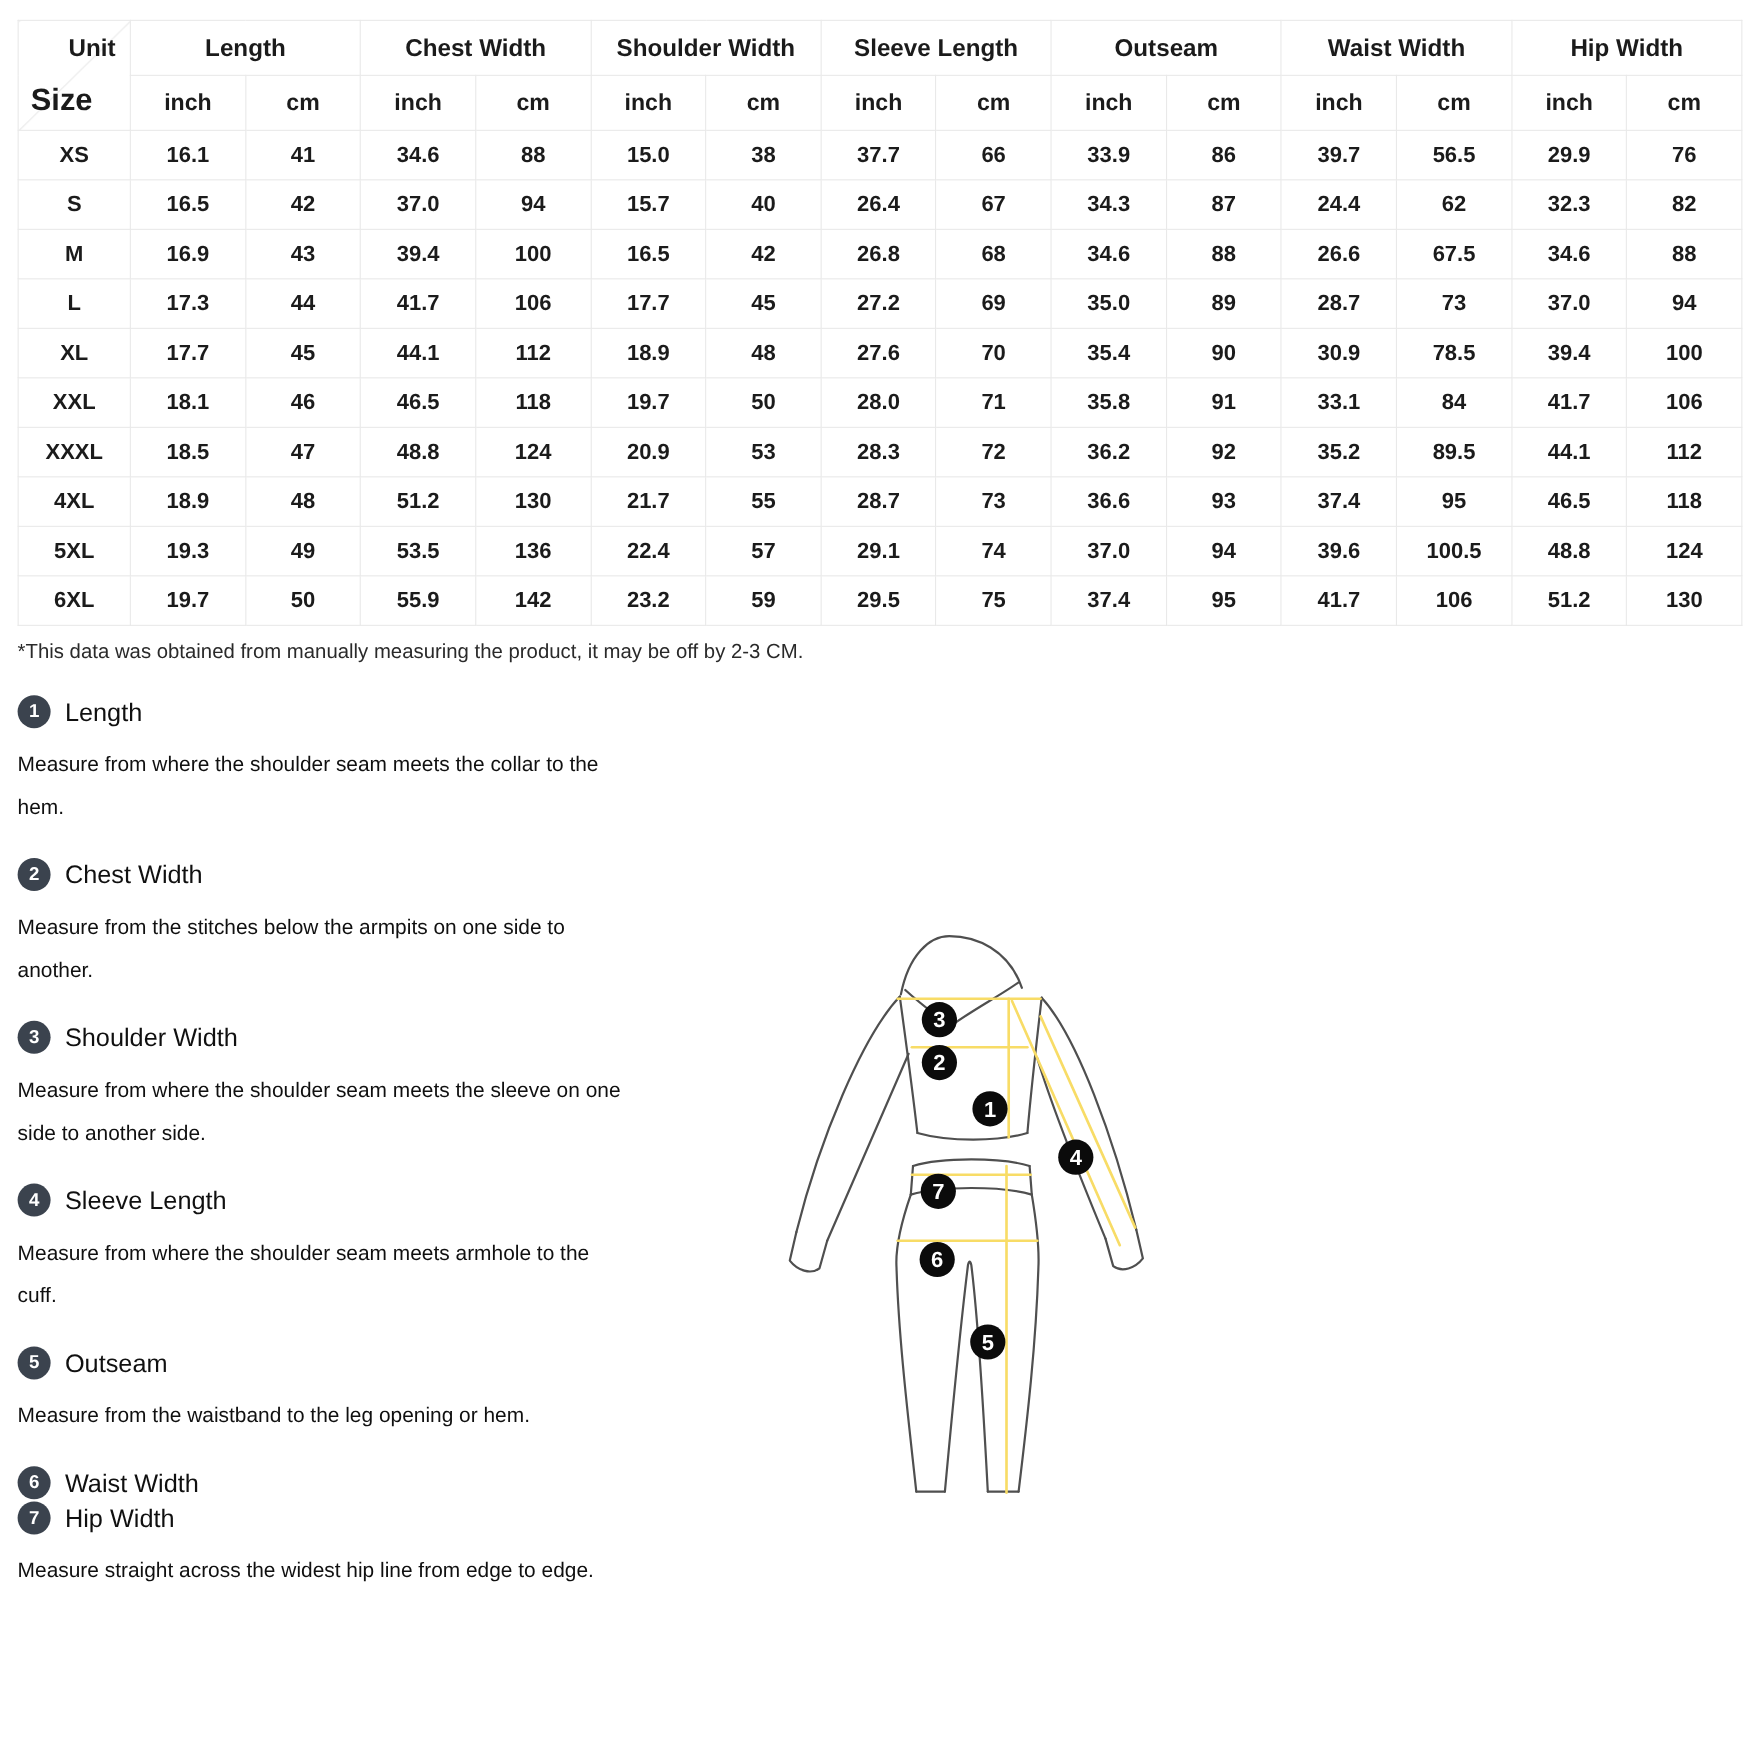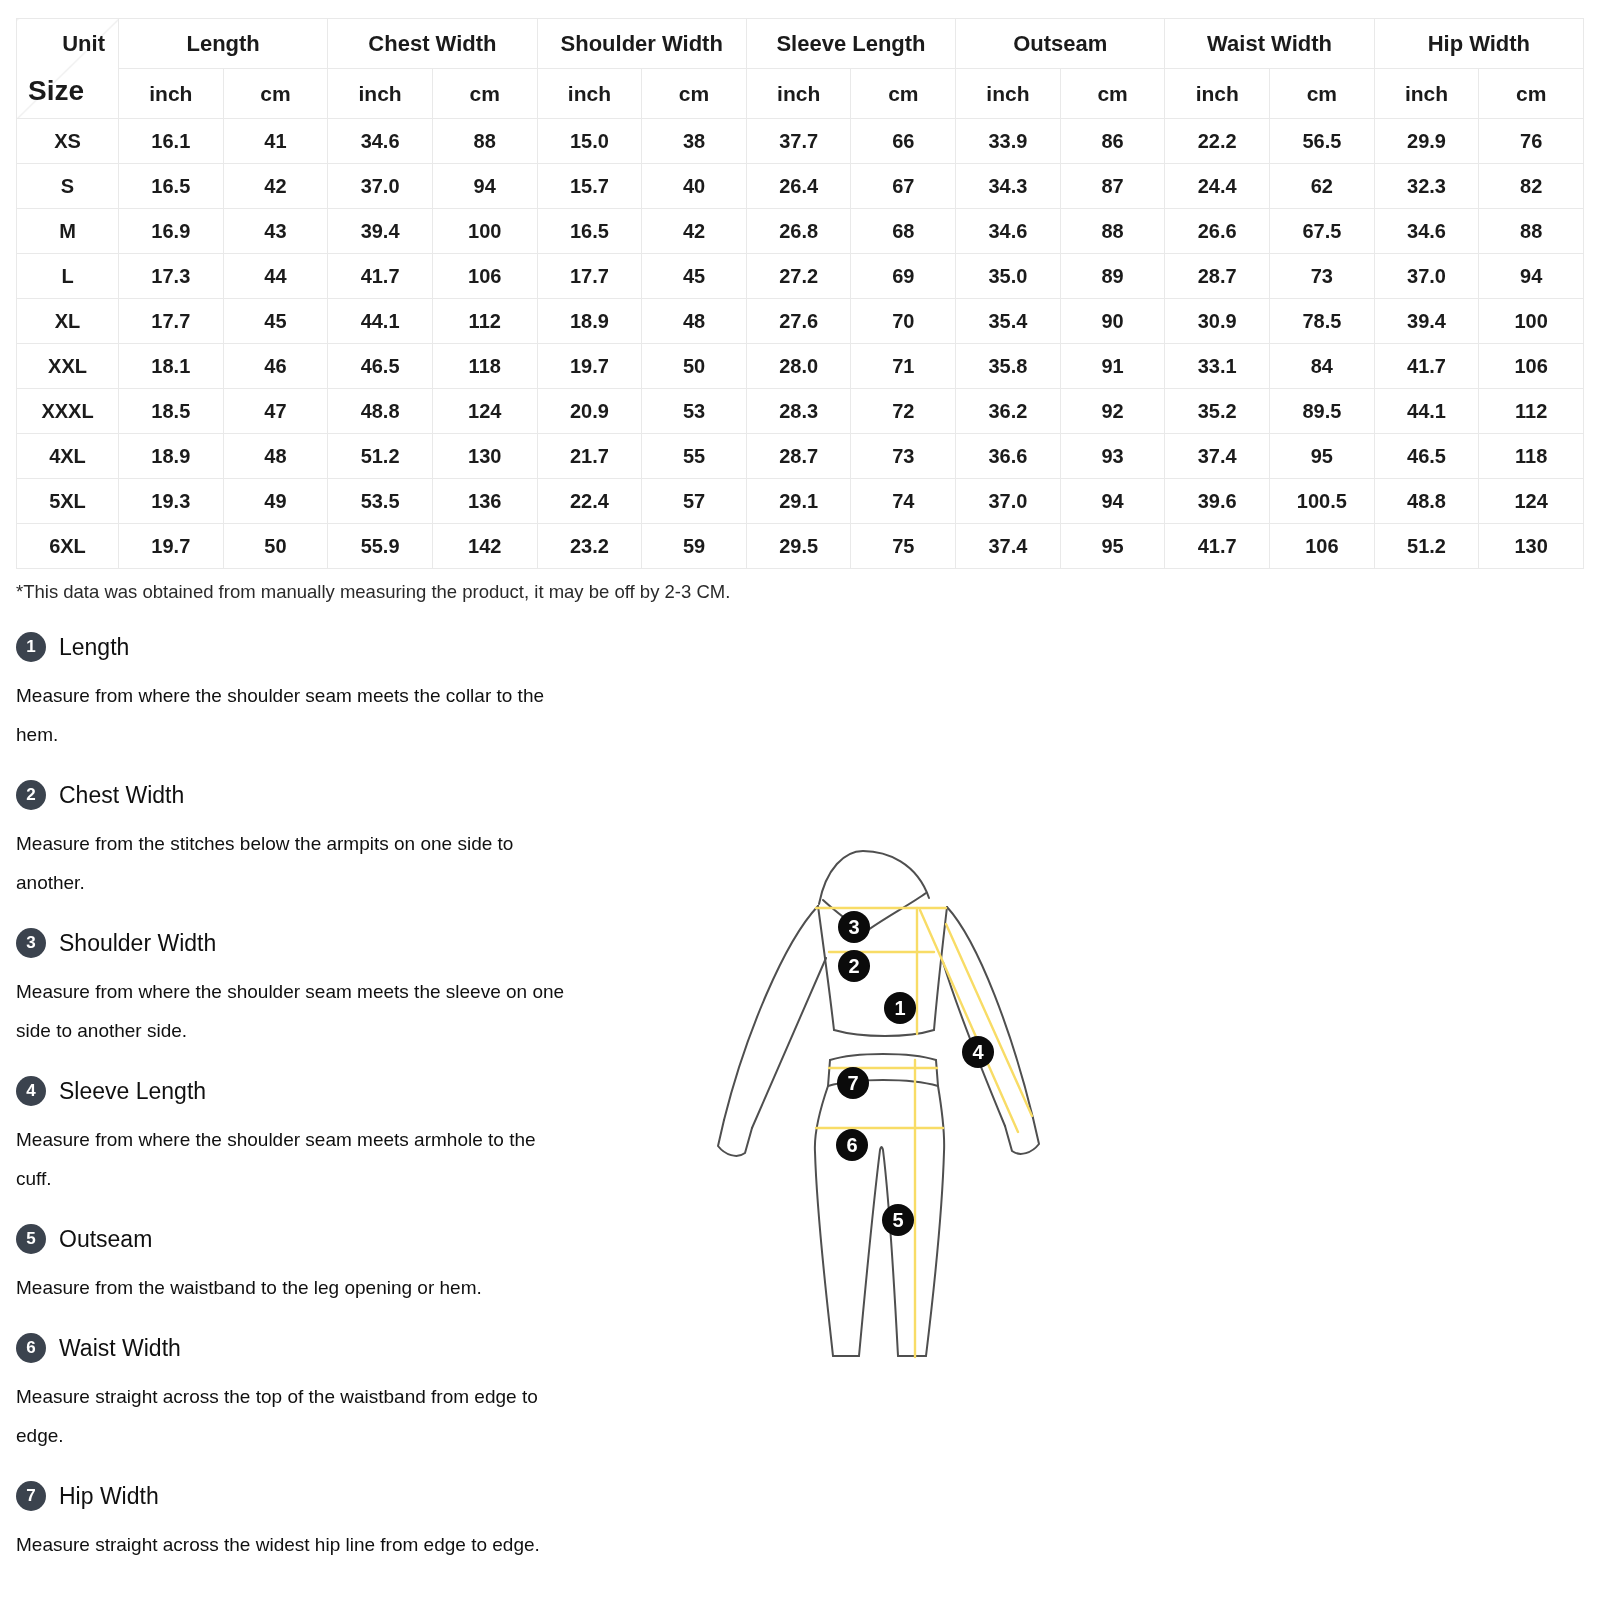--- a/index.html
+++ b/index.html
@@ -125,21 +125,21 @@
           <td>16.1</td>
           <td>41</td>
           <td>34.6</td>
           <td>88</td>
           <td>15.0</td>
           <td>38</td>
           <td>37.7</td>
           <td>66</td>
           <td>33.9</td>
           <td>86</td>
-          <td>22.2</td>
+          <td>39.7</td>
           <td>56.5</td>
           <td>29.9</td>
           <td>76</td>
         </tr>
         <tr>
           <th class="size">S</th>
           <td>16.5</td>
           <td>42</td>
           <td>37.0</td>
           <td>94</td>
@@ -335,21 +335,20 @@
         <span class="item-title">Outseam</span>
       </div>
       <p class="item-desc">Measure from the waistband to the leg opening or hem.</p>
     </div>
 
     <div class="howto-item">
       <div class="item-head">
         <span class="badge">6</span>
         <span class="item-title">Waist Width</span>
       </div>
-      <p class="item-desc">Measure straight across the top of the waistband from edge to edge.</p>
     </div>
 
     <div class="howto-item">
       <div class="item-head">
         <span class="badge">7</span>
         <span class="item-title">Hip Width</span>
       </div>
       <p class="item-desc">Measure straight across the widest hip line from edge to edge.</p>
     </div>
   </div>

